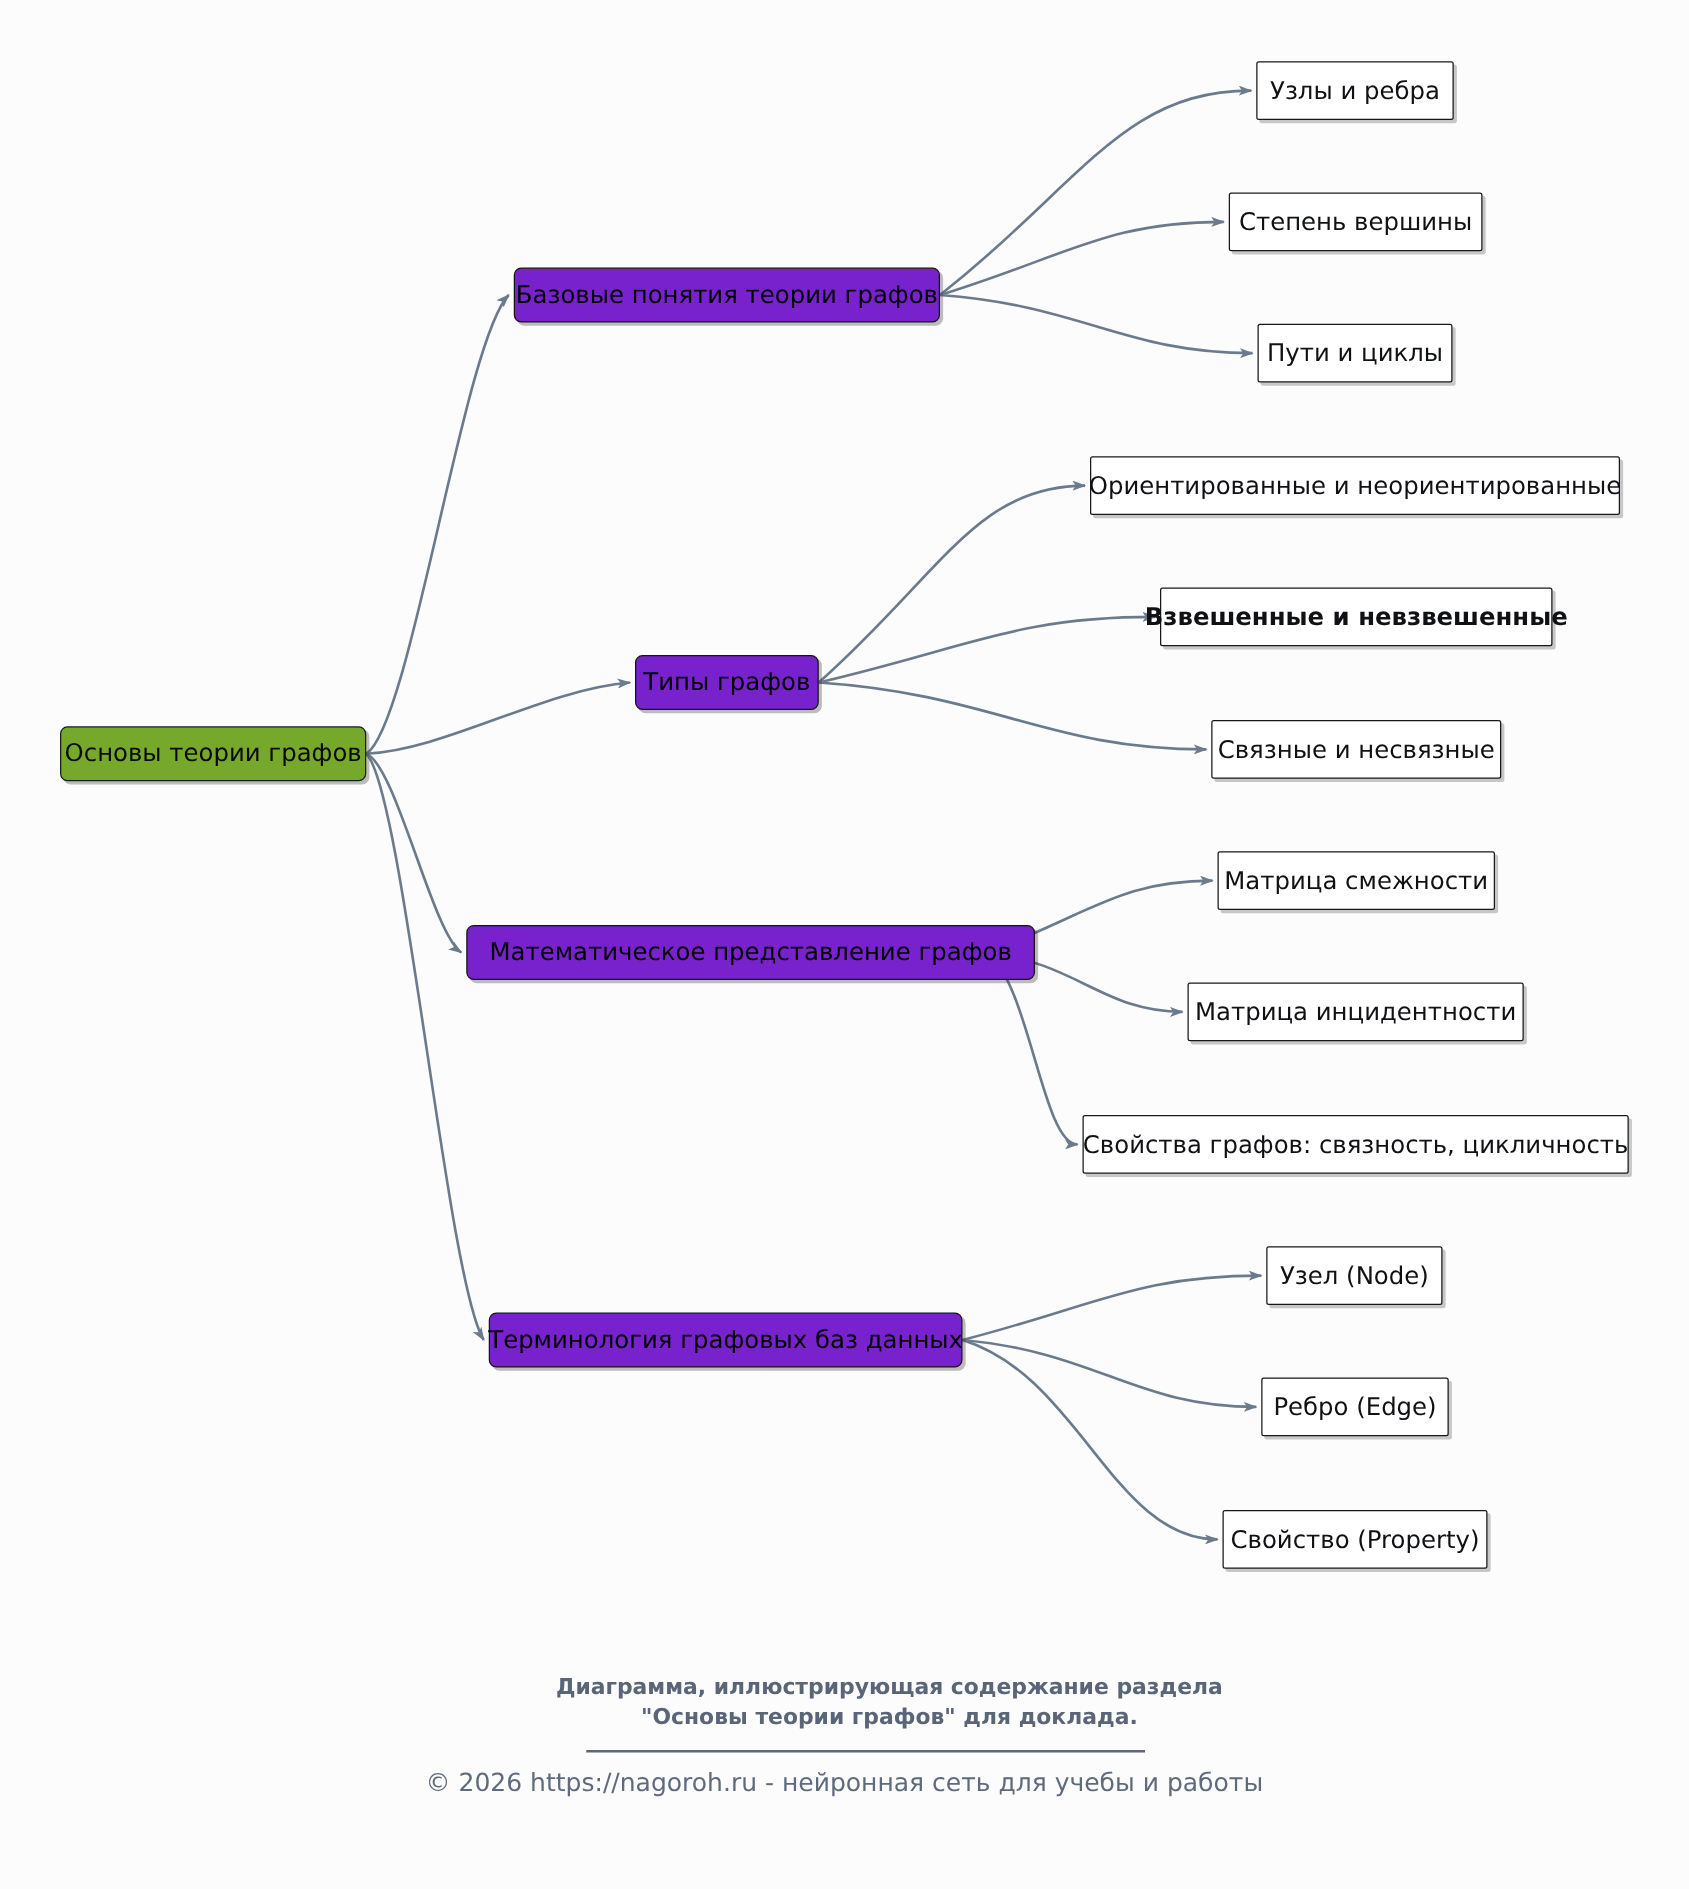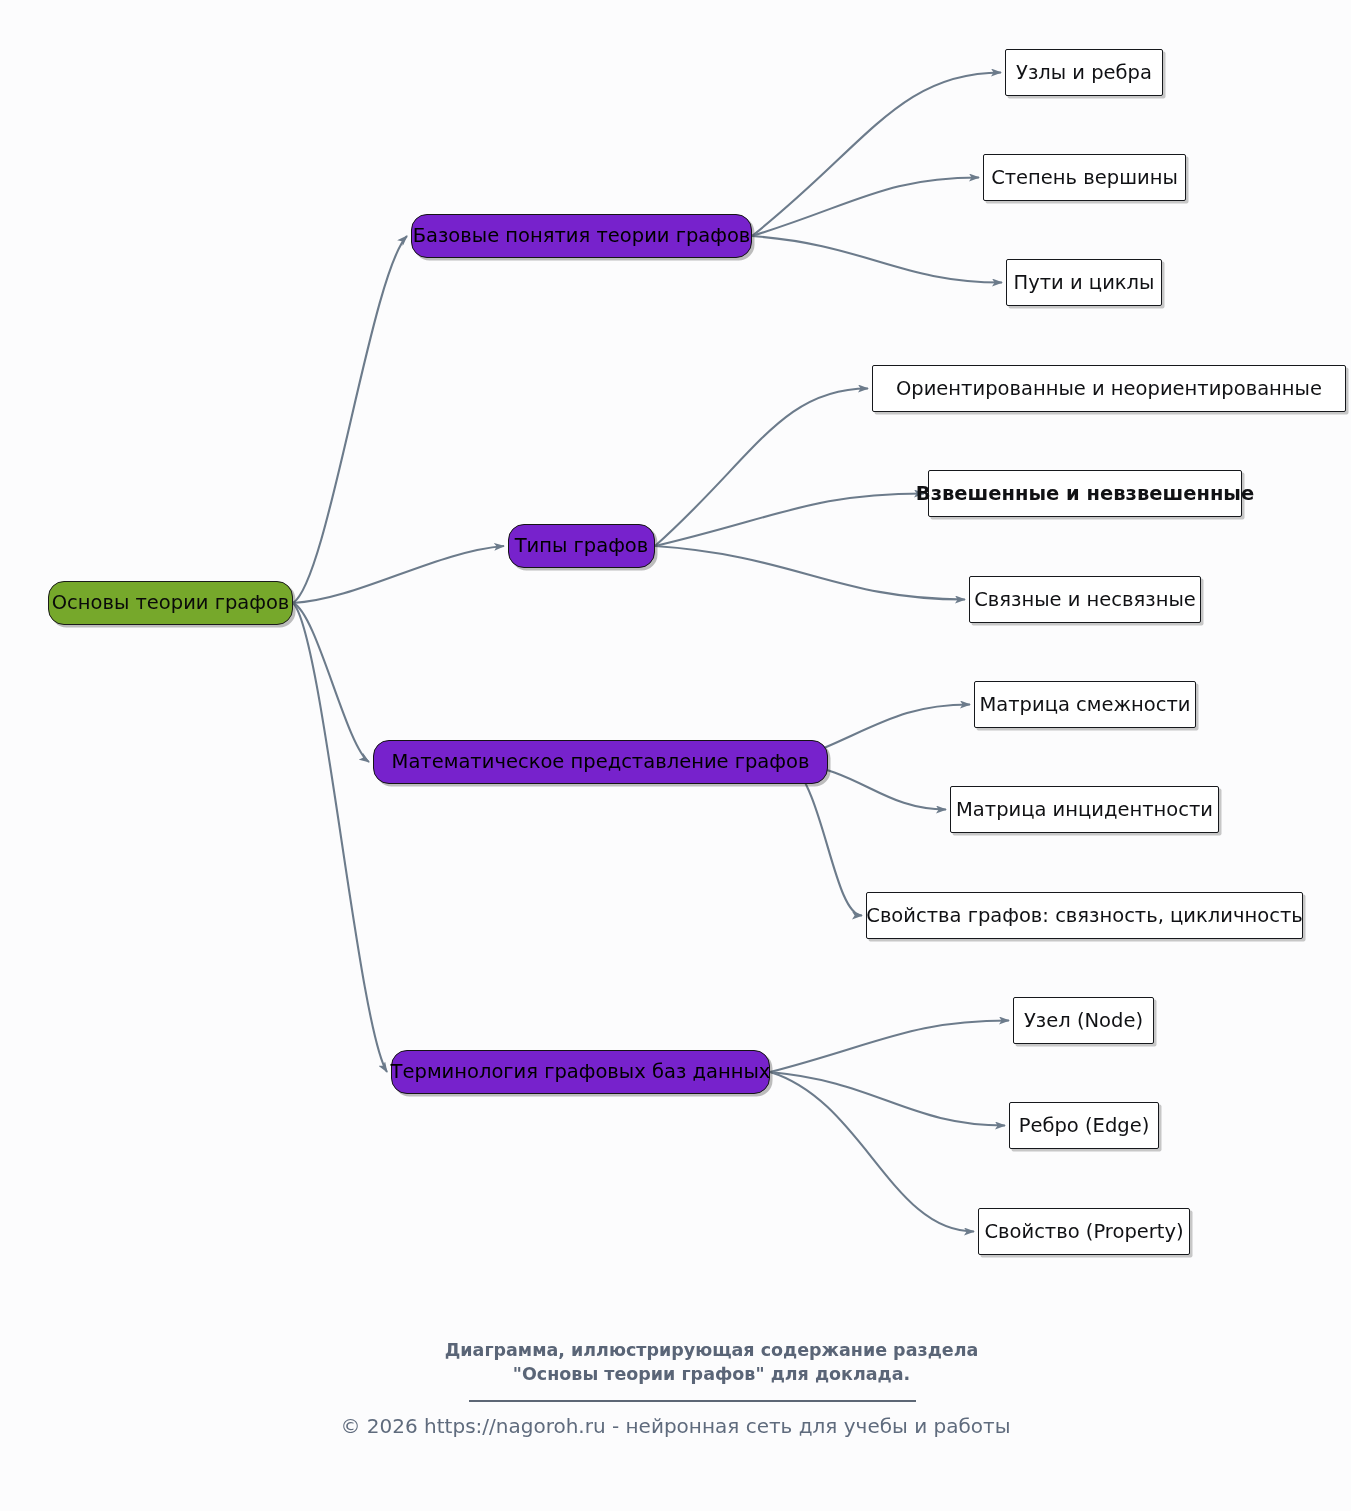--- a/index.html
+++ b/index.html
@@ -27,21 +27,21 @@
     width: 1351px;
     height: 1511px;
     pointer-events: none;
   }
   .node {
     position: absolute;
     box-sizing: border-box;
     display: flex;
     align-items: center;
     justify-content: center;
-    border-radius: 16px;
+    border-radius: 6px;
     white-space: nowrap;
     line-height: 1;
   }
   .node-label {
     display: block;
     line-height: 1;
   }
   .node-root {
     background: #76a82b;
     border: 1.5px solid #1b1b1b;
@@ -150,21 +150,21 @@
   <div id="leaf-nodes">
       <div class="node node-leaf" style="left: 1005px; top: 49px; width: 158px; height: 47px;">
         <span class="node-label">Узлы и ребра</span>
       </div>
       <div class="node node-leaf" style="left: 983px; top: 154px; width: 203px; height: 47px;">
         <span class="node-label">Степень вершины</span>
       </div>
       <div class="node node-leaf" style="left: 1006px; top: 259px; width: 156px; height: 47px;">
         <span class="node-label">Пути и циклы</span>
       </div>
-      <div class="node node-leaf" style="left: 872px; top: 365px; width: 474px; height: 47px;">
+      <div class="node node-leaf" style="left: 872px; top: 365px; width: 424px; height: 47px;">
         <span class="node-label">Ориентированные и неориентированные</span>
       </div>
       <div class="node node-leaf" style="left: 928px; top: 470px; width: 314px; height: 47px; font-weight: bold;">
         <span class="node-label">Взвешенные и невзвешенные</span>
       </div>
       <div class="node node-leaf" style="left: 969px; top: 576px; width: 232px; height: 47px;">
         <span class="node-label">Связные и несвязные</span>
       </div>
       <div class="node node-leaf" style="left: 974px; top: 681px; width: 222px; height: 47px;">
         <span class="node-label">Матрица смежности</span>

